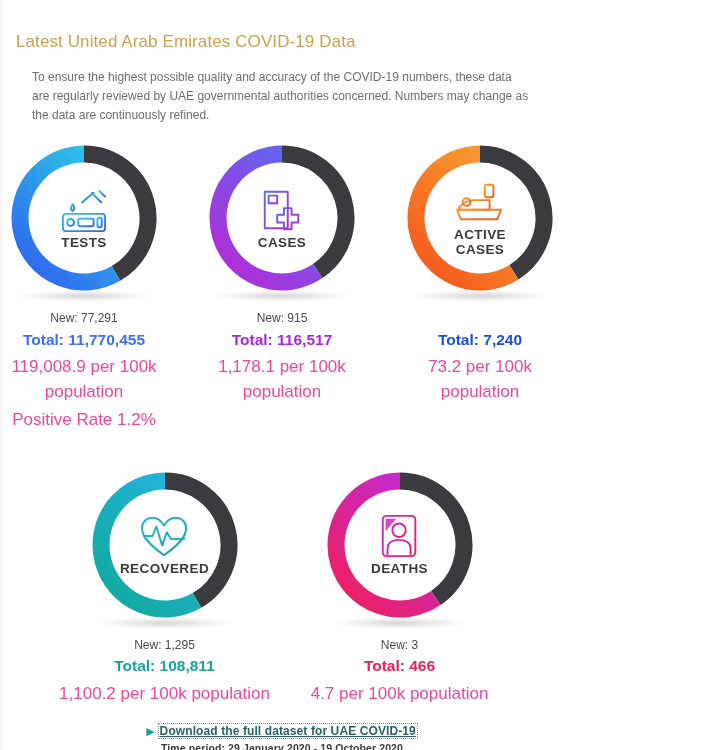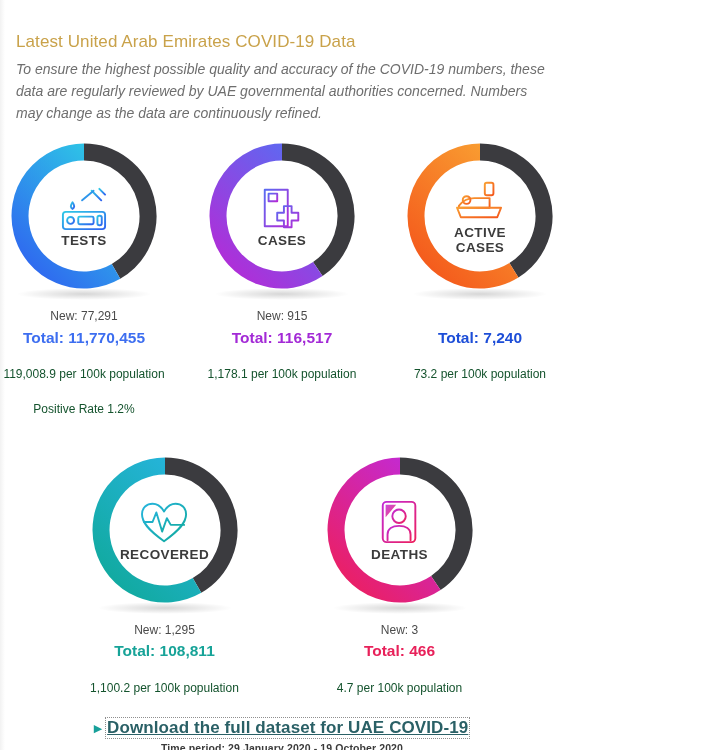--- a/index.html
+++ b/index.html
@@ -34,26 +34,25 @@
   }
   .page-title {
     font-size: 17px;
     font-weight: 400;
     color: #c9a24a;
     letter-spacing: 0.1px;
     margin: 0 0 7px 0;
     line-height: 1.2;
   }
   .page-desc {
-    font-size: 14px;
+    font-size: 12px;
     color: #6e6e6e;
     line-height: 1.55;
-    margin: 0;
+    margin: 16px;
     max-width: 672px;
-    font-style: italic;
   }
 
   
   .row {
     display: flex;
     justify-content: center;
     align-items: flex-start;
   }
   .row-1 { margin-top: 14px; gap: 30px; }
   .row-2 { margin-top: 34px; }
@@ -118,23 +117,23 @@
   .stat-new {
     font-size: 12px;
     color: #4a4a4a;
   }
   .stat-total {
     font-size: 15.5px;
     font-weight: bold;
     margin-top: 1px;
   }
   .stat-sub {
-    font-size: 12px;
-    color: #14532d;
-    margin-top: 17px;
+    font-size: 17px;
+    color: #ec4899;
+    margin-top: 4px;
   }
   .stat-hidden { visibility: hidden; }
 
   
   .footer {
     position: absolute;
     left: 0;
     bottom: 14px;
     width: 100%;
     text-align: center;
@@ -144,21 +143,21 @@
     align-items: center;
     justify-content: center;
   }
   .dl-arrow {
     color: #18a09a;
     font-size: 11px;
     line-height: 1;
     margin-right: 3px;
   }
   .dl-link {
-    font-size: 17px;
+    font-size: 12px;
     font-weight: bold;
     color: #2a6066;
     text-decoration: underline;
     border: 1px dotted #8e8e8e;
     padding: 0 1px;
     cursor: pointer;
     letter-spacing: 0.1px;
   }
   .time-period {
     font-size: 10.5px;

